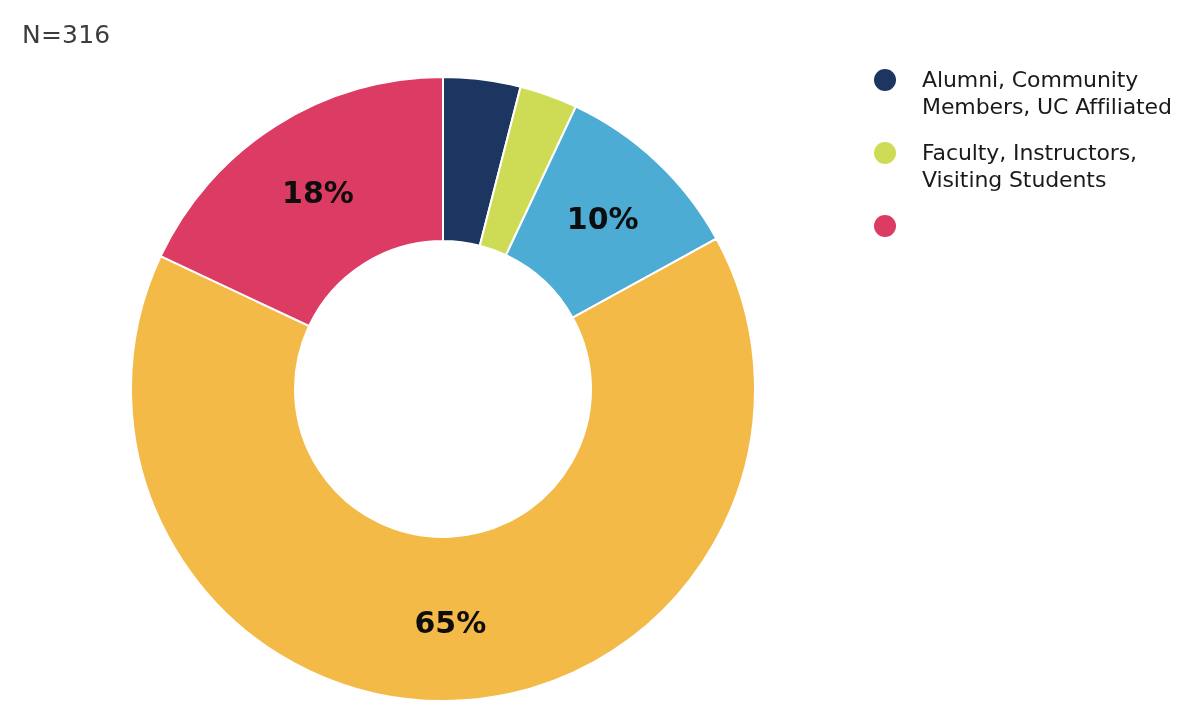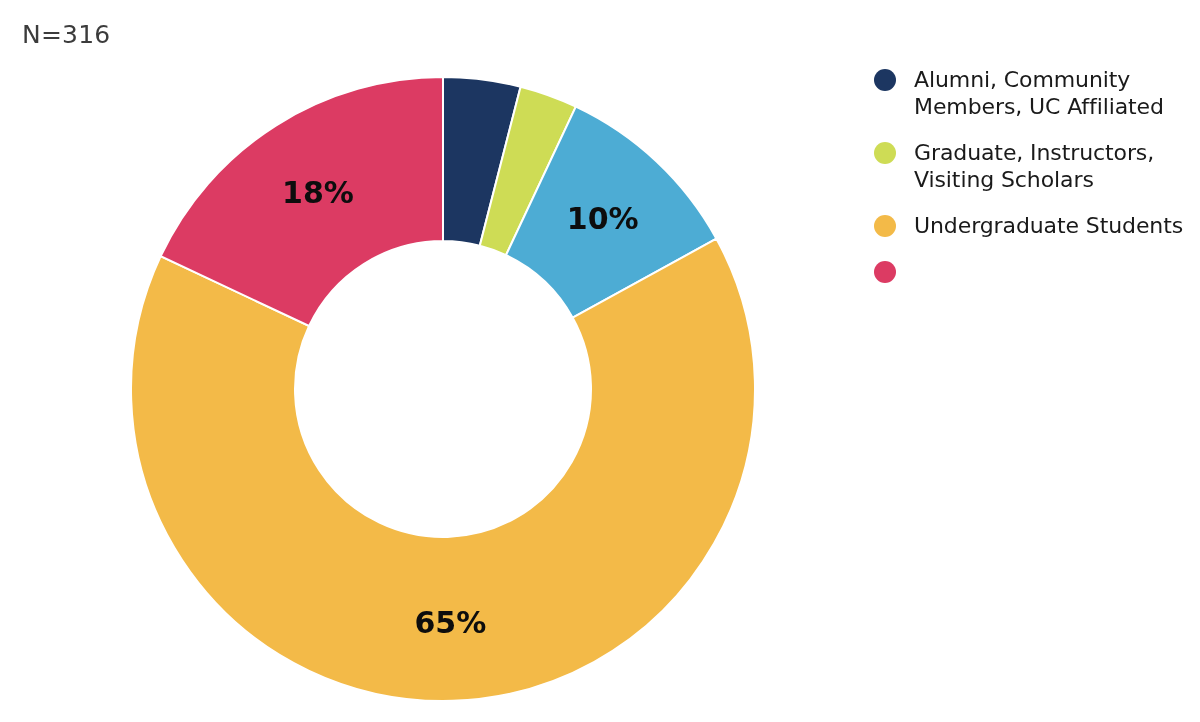--- a/index.html
+++ b/index.html
@@ -61,20 +61,21 @@
   .legend {
     position: absolute;
     left: 874px;
     top: 66px;
     width: 320px;
   }
   .legend-item {
     display: flex;
     align-items: flex-start;
     margin-bottom: 19px;
+    gap: 8px;
   }
   .legend-swatch {
     width: 22px;
     height: 22px;
     border-radius: 50%;
     flex: 0 0 22px;
     margin-top: 3px;
   }
   .legend-text {
     margin-left: 18px;
@@ -109,24 +110,20 @@
     </svg>
   </div>
 
   <div class="legend" id="legend">
       <div class="legend-item">
         <span class="legend-swatch" style="background: rgb(28, 54, 97);"></span>
         <span class="legend-text">Alumni, Community Members, UC Affiliated</span>
       </div>
       <div class="legend-item">
         <span class="legend-swatch" style="background: rgb(206, 220, 85);"></span>
-        <span class="legend-text">Graduate, Instructors, Visiting Scholars</span>
-      </div>
-      <div class="legend-item">
-        <span class="legend-swatch" style="background: rgb(243, 186, 72);"></span>
-        <span class="legend-text">Undergraduate Students</span>
+        <span class="legend-text">Faculty, Instructors, Visiting Students</span>
       </div>
       <div class="legend-item">
         <span class="legend-swatch" style="background: rgb(220, 59, 99);"></span>
       </div>
     </div>
 
 </div>
 
 </body></html>

